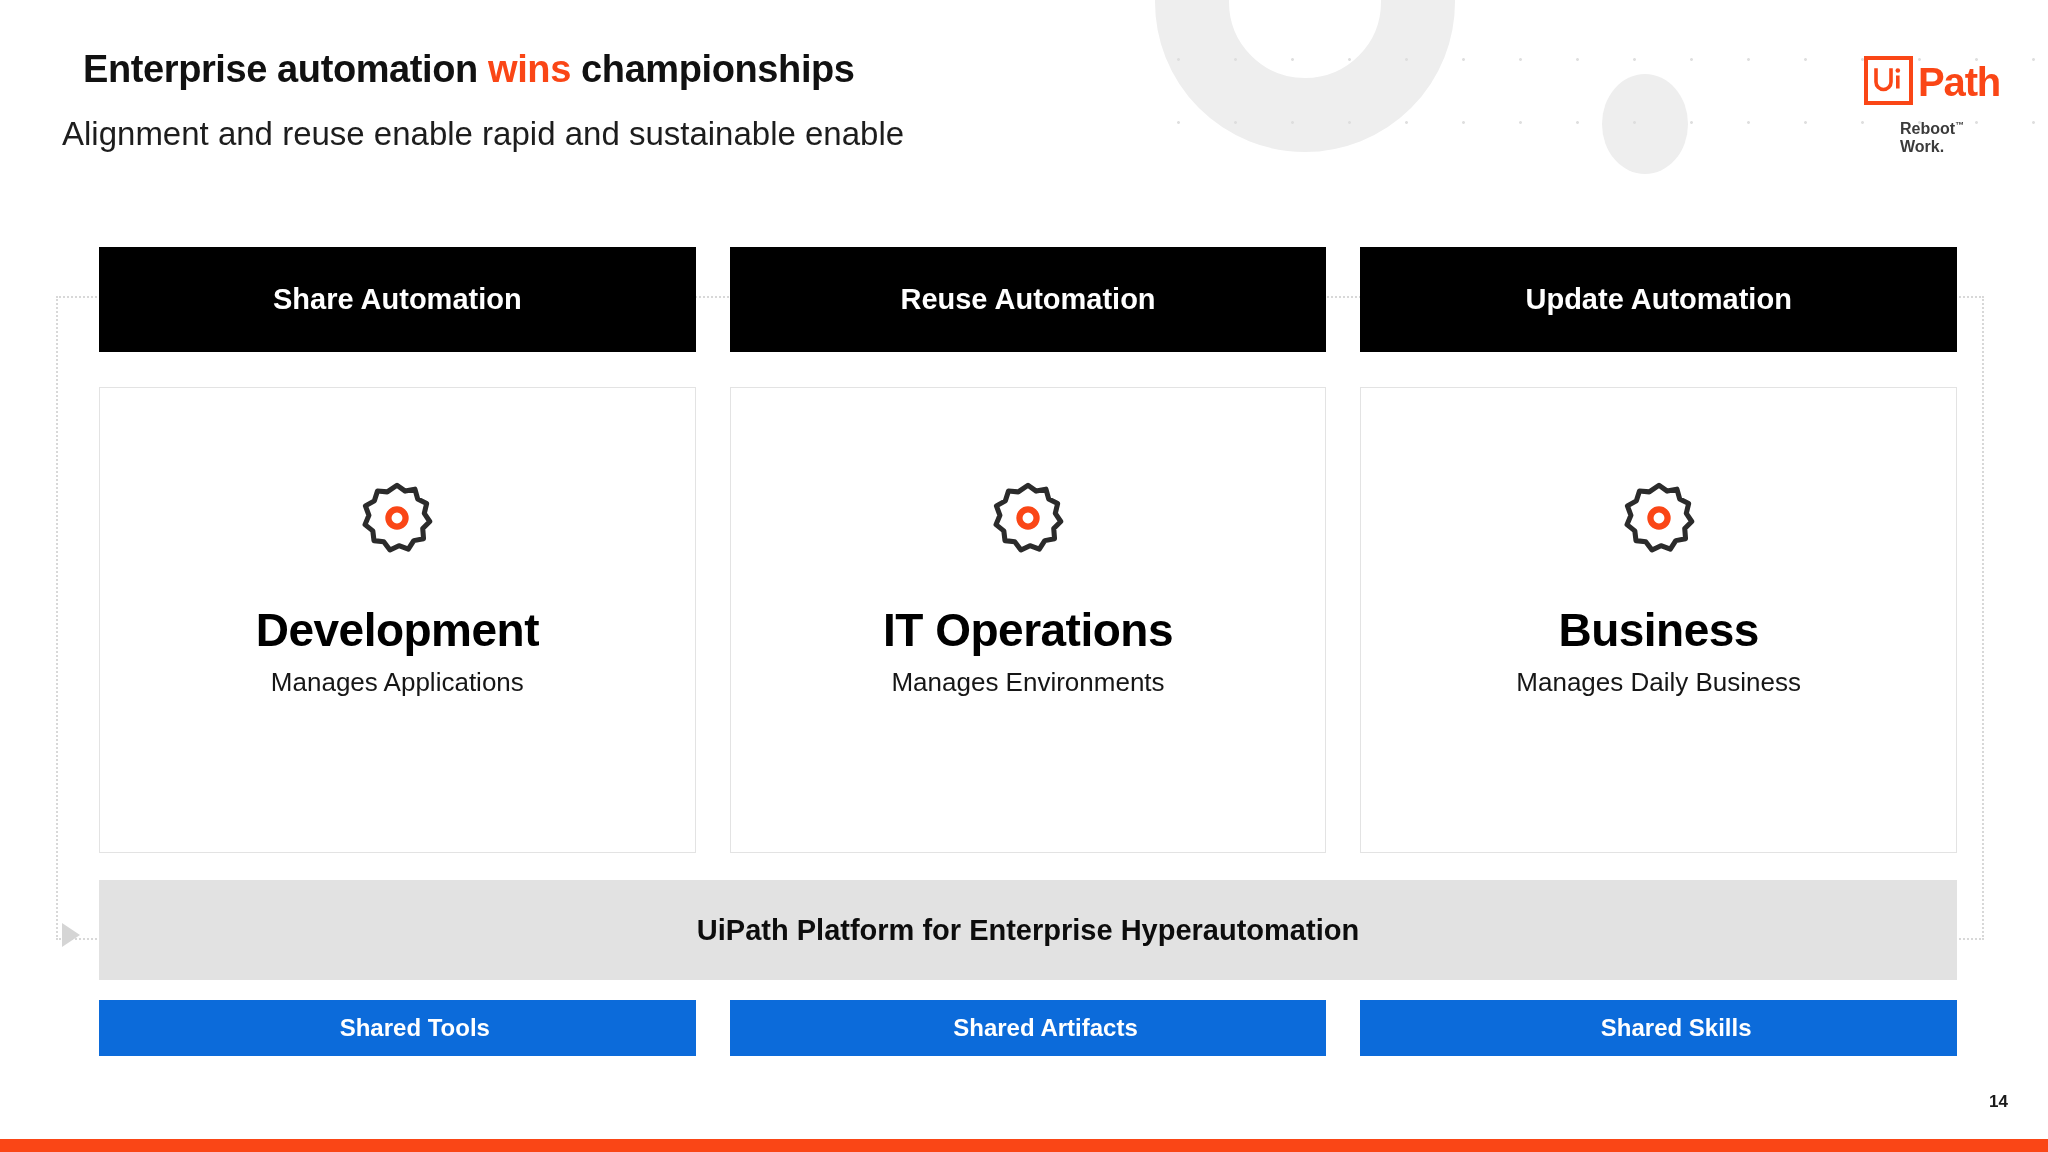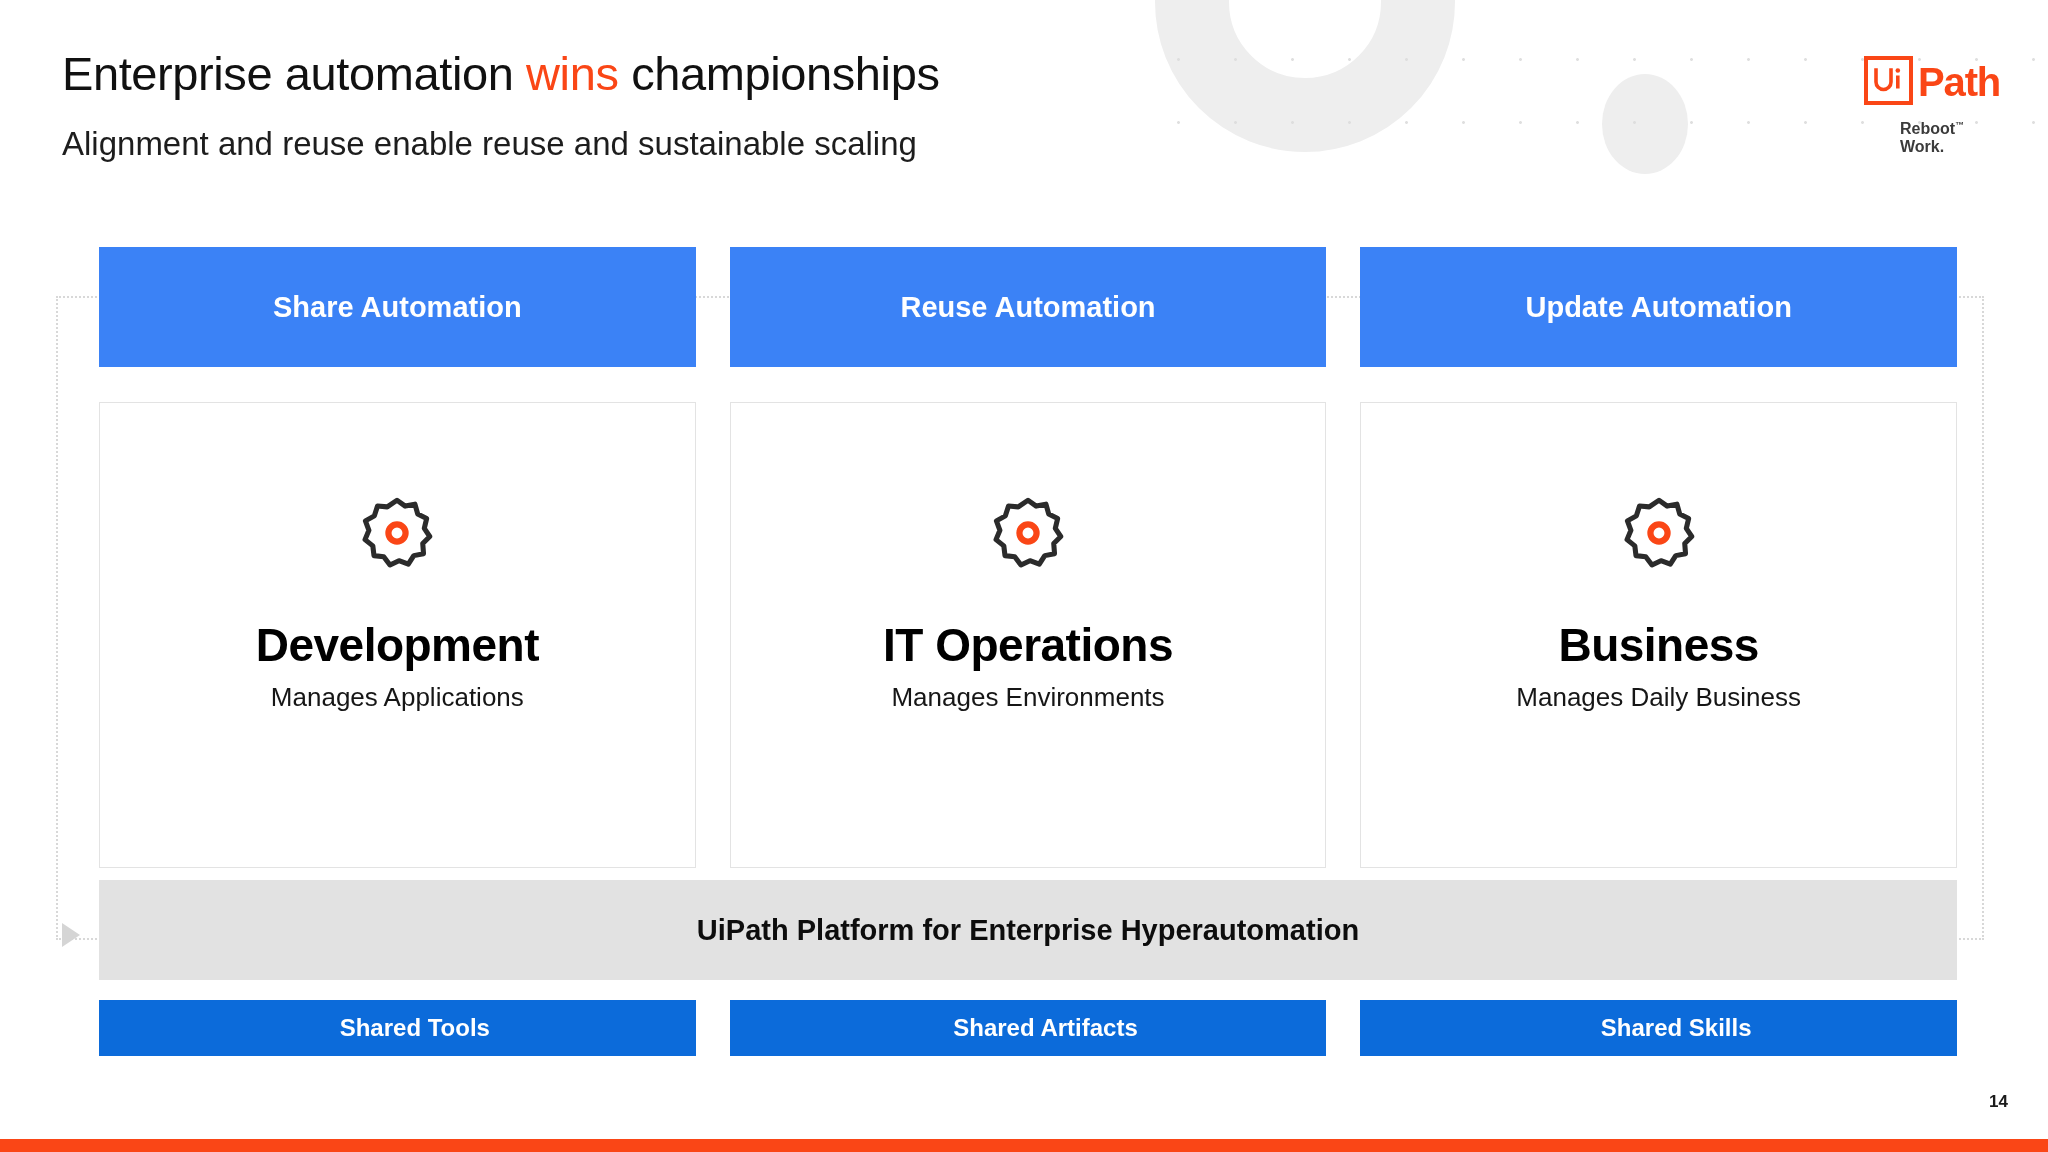--- a/index.html
+++ b/index.html
@@ -58,26 +58,27 @@
   }
 
   
   .hdr {
     position: absolute;
     left: 62px;
     top: 48px;
     width: 1300px;
   }
   .hdr-title {
-    font-size: 47px;
-    font-weight: normal;
+    font-size: 38px;
+    font-weight: bold;
     color: #111111;
     letter-spacing: -0.4px;
     line-height: 1.12;
     white-space: nowrap;
+    margin-left: 21px;
   }
   .hdr-title .accent { color: #FA4616; }
   .hdr-sub {
     margin-top: 24px;
     font-size: 33px;
     font-weight: 400;
     color: #1d1d1d;
     white-space: nowrap;
   }
 
@@ -148,22 +149,22 @@
     position: absolute;
     left: 99px;
     top: 247px;
     width: 1858px;
     display: flex;
     gap: 34px;
   }
   .col { flex: 1 1 0; min-width: 0; }
 
   .col-head {
-    height: 120px;
-    background: #3b82f6;
+    height: 105px;
+    background: #000000;
     color: #ffffff;
     font-size: 29px;
     font-weight: bold;
     display: flex;
     align-items: center;
     justify-content: center;
     text-align: center;
   }
   .col-card {
     margin-top: 35px;
@@ -256,21 +257,21 @@
 <div id="slide">
 
   <div class="deco-layer">
     <div class="deco-ring"></div>
     <div class="deco-blob"></div>
     <div class="deco-dotgrid"></div>
   </div>
 
   <div class="hdr">
     <div class="hdr-title"><span>Enterprise automation </span><span class="accent">wins</span><span> championships</span></div>
-    <div class="hdr-sub">Alignment and reuse enable reuse and sustainable scaling</div>
+    <div class="hdr-sub">Alignment and reuse enable rapid and sustainable enable</div>
   </div>
 
   <div class="logo">
     <div class="logo-mark">
       <div class="logo-ui-box">
         <svg width="30" height="28" viewBox="0 0 30 28" aria-hidden="true">
           <path d="M2 3 L2 15 A7.5 7.5 0 0 0 17 15 L17 3" fill="none" stroke="#FA4616" stroke-width="3.6" stroke-linecap="square"></path>
           <rect x="22" y="8.5" width="3.6" height="13" fill="#FA4616"></rect>
           <circle cx="23.8" cy="3.5" r="2.3" fill="#FA4616"></circle>
         </svg>

